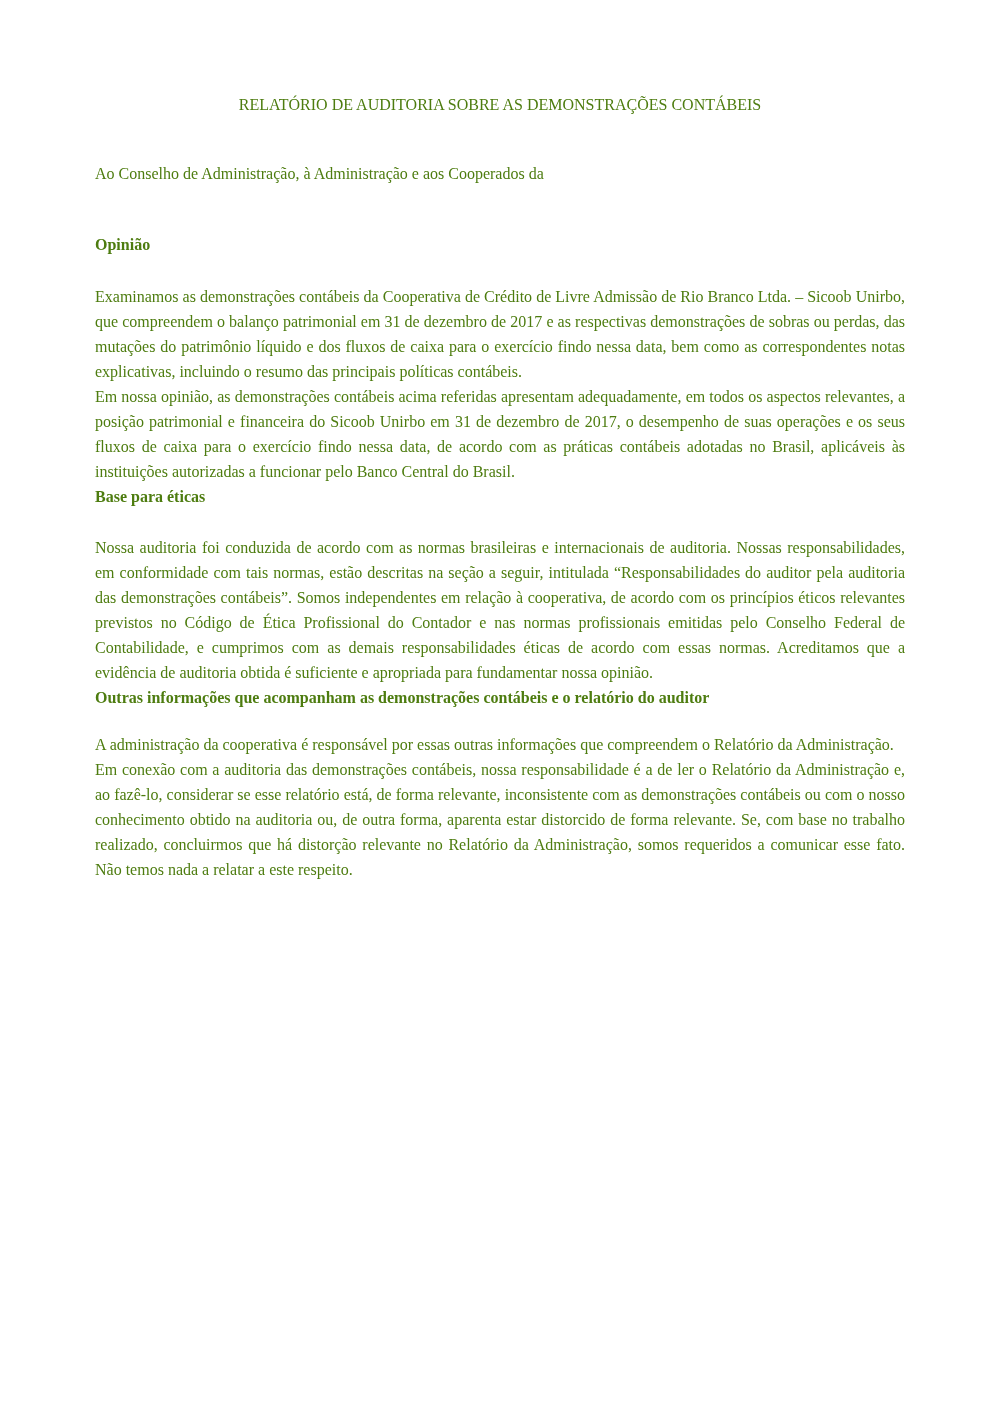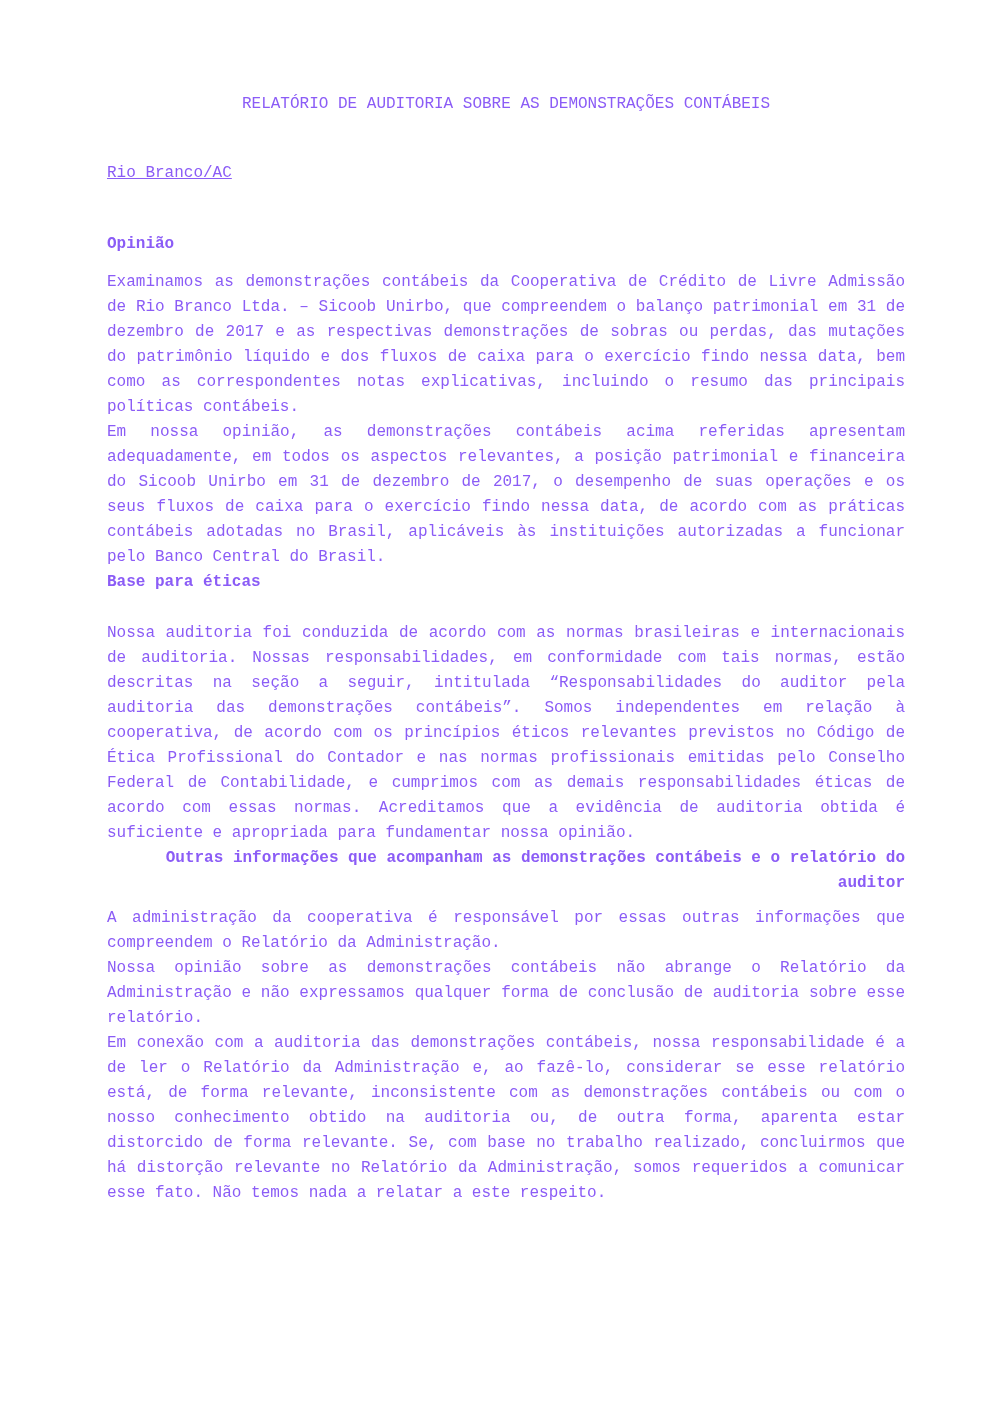--- a/index.html
+++ b/index.html
@@ -7,27 +7,26 @@
     margin: 0;
     padding: 0;
     background: #ffffff;
   }
   .page {
     position: relative;
     width: 1000px;
     height: 1414px;
     margin: 0 auto;
     background: #ffffff;
-    color: #8b5cf6;
-    font-family: Liberation Mono, monospace;
+    color: #4d7c0f;
+    font-family: Liberation Serif, serif;
     font-size: 16px;
     line-height: 25px;
     overflow: hidden;
     box-sizing: border-box;
-    padding-left: 12px;
   }
   .content {
     padding: 92px 95px 0 95px;
   }
   .doc-title {
     text-align: center;
     font-weight: 400;
     margin: 0 0 44px 0;
     white-space: nowrap;
   }
@@ -46,43 +45,42 @@
     margin: 0;
   }
   p.body-par {
     text-align: justify;
     margin: 0;
   }
   
   .mb18 { margin-bottom: 18px; }
   .mb20 { margin-bottom: 20px; }
   .mb22 { margin-bottom: 22px; }
-  .mb23 { margin-bottom: 10px; text-align: right; }
+  .mb23 { margin-bottom: 22px; }
   .mb26 { margin-bottom: 26px; }
-  .mb27 { margin-bottom: 13px; }
+  .mb27 { margin-bottom: 27px; }
   .mb45 { margin-bottom: 45px; }
 </style>
 </head>
 <body>
 
 <div class="page">
   <div class="content">
 
     <div class="doc-title">RELATÓRIO DE AUDITORIA SOBRE AS DEMONSTRAÇÕES CONTÁBEIS</div>
 
     <div class="addressee">
-      <div class="underlined">Rio Branco/AC</div>
+      <div>Ao Conselho de Administração, à Administração e aos Cooperados da</div>
     </div>
 
     <h2 class="heading mb27">Opinião</h2>
     <p class="body-par mb18">Examinamos as demonstrações contábeis da Cooperativa de Crédito de Livre Admissão de Rio Branco Ltda. – Sicoob Unirbo, que compreendem o balanço patrimonial em 31 de dezembro de 2017 e as respectivas demonstrações de sobras ou perdas, das mutações do patrimônio líquido e dos fluxos de caixa para o exercício findo nessa data, bem como as correspondentes notas explicativas, incluindo o resumo das principais políticas contábeis.</p>
     <p class="body-par mb45">Em nossa opinião, as demonstrações contábeis acima referidas apresentam adequadamente, em todos os aspectos relevantes, a posição patrimonial e financeira do Sicoob Unirbo em 31 de dezembro de 2017, o desempenho de suas operações e os seus fluxos de caixa para o exercício findo nessa data, de acordo com as práticas contábeis adotadas no Brasil, aplicáveis às instituições autorizadas a funcionar pelo Banco Central do Brasil.</p>
 
     <h2 class="heading mb26">Base para éticas</h2>
     <p class="body-par mb22">Nossa auditoria foi conduzida de acordo com as normas brasileiras e internacionais de auditoria. Nossas responsabilidades, em conformidade com tais normas, estão descritas na seção a seguir, intitulada “Responsabilidades do auditor pela auditoria das demonstrações contábeis”. Somos independentes em relação à cooperativa, de acordo com os princípios éticos relevantes previstos no Código de Ética Profissional do Contador e nas normas profissionais emitidas pelo Conselho Federal de Contabilidade, e cumprimos com as demais responsabilidades éticas de acordo com essas normas. Acreditamos que a evidência de auditoria obtida é suficiente e apropriada para fundamentar nossa opinião.</p>
 
     <h2 class="heading mb23">Outras informações que acompanham as demonstrações contábeis e o relatório do auditor</h2>
     <p class="body-par mb20">A administração da cooperativa é responsável por essas outras informações que compreendem o Relatório da Administração.</p>
-    <p class="body-par mb27">Nossa opinião sobre as demonstrações contábeis não abrange o Relatório da Administração e não expressamos qualquer forma de conclusão de auditoria sobre esse relatório.</p>
     <p class="body-par">Em conexão com a auditoria das demonstrações contábeis, nossa responsabilidade é a de ler o Relatório da Administração e, ao fazê-lo, considerar se esse relatório está, de forma relevante, inconsistente com as demonstrações contábeis ou com o nosso conhecimento obtido na auditoria ou, de outra forma, aparenta estar distorcido de forma relevante. Se, com base no trabalho realizado, concluirmos que há distorção relevante no Relatório da Administração, somos requeridos a comunicar esse fato. Não temos nada a relatar a este respeito.</p>
 
   </div>
 </div>
 
 </body></html>

